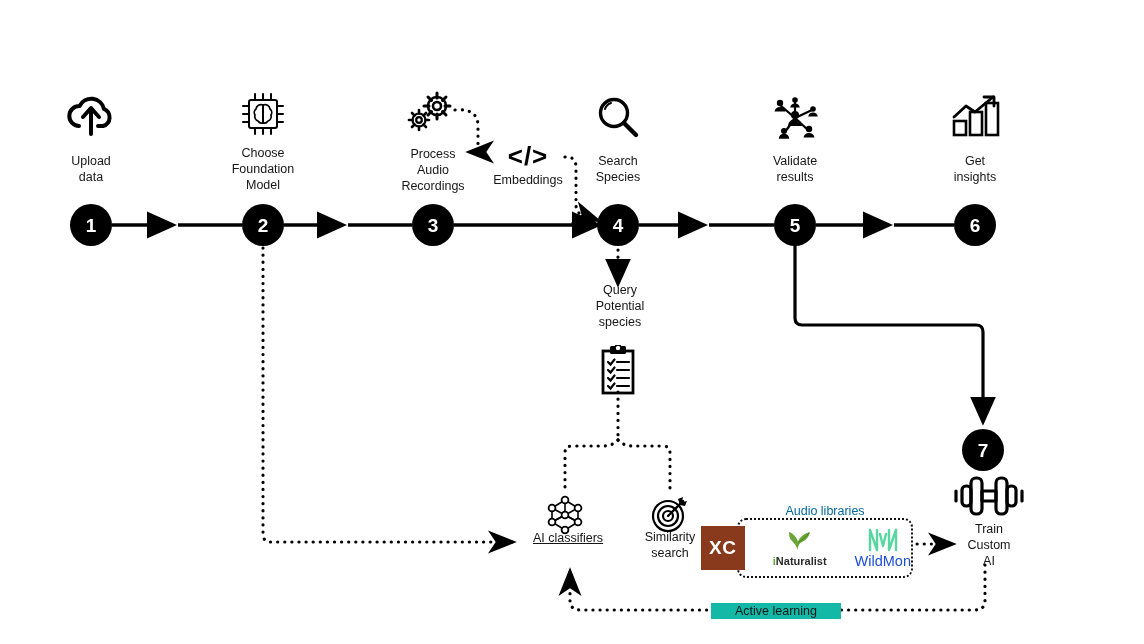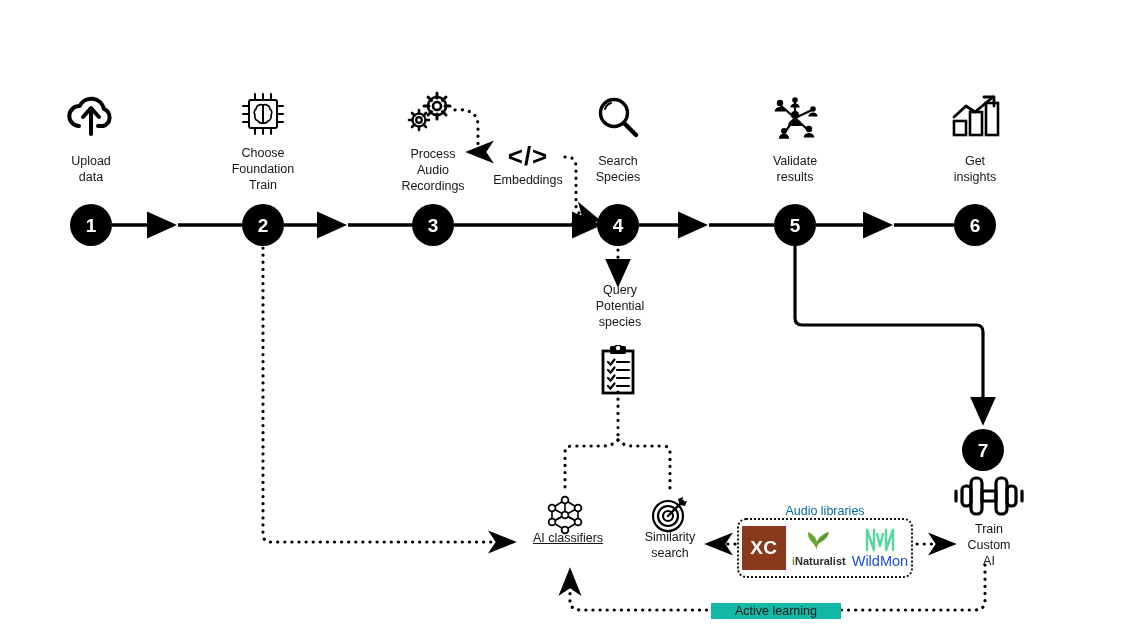--- a/index.html
+++ b/index.html
@@ -70,22 +70,22 @@
     z-index: 4;
   }
   
   #audio-box {
     position: absolute;
     border: 2.5px dotted #111;
     border-radius: 9px;
     background: #fff;
     display: flex;
     align-items: center;
-    justify-content: center;
-    gap: 6px;
+    justify-content: flex-end;
+    gap: 28px;
     z-index: 4;
   }
   #audio-box-title {
     position: absolute;
     transform: translateX(-50%);
     font-size: 12.5px;
     color: #0369a1;
     z-index: 4;
   }
   .lib {
@@ -345,21 +345,21 @@
       </g>
       <line x1="19" y1="21" x2="34" y2="6" stroke="#000" stroke-width="2.4" stroke-linecap="round"></line>
       <path d="M29,4 L34,2 L33,7 L38,6 L36,11 L31,10 Z" fill="#000"></path>
     </svg>
   </div>
 
   <div class="lbl" style="left:91px; top:153px; width:110px;">Upload
 data</div>
   <div class="lbl" style="left:263px; top:145px; width:120px;">Choose
 Foundation
-Train</div>
+Model</div>
   <div class="lbl" style="left:433px; top:146px; width:110px;">Process
 Audio
 Recordings</div>
   <div class="lbl" style="left:618px; top:153px; width:100px;">Search
 Species</div>
   <div class="lbl" style="left:795px; top:153px; width:110px;">Validate
 results</div>
   <div class="lbl" style="left:975px; top:153px; width:110px;">Get
 insights</div>
   <div class="lbl" style="left:989px; top:521px; width:100px;">Train

